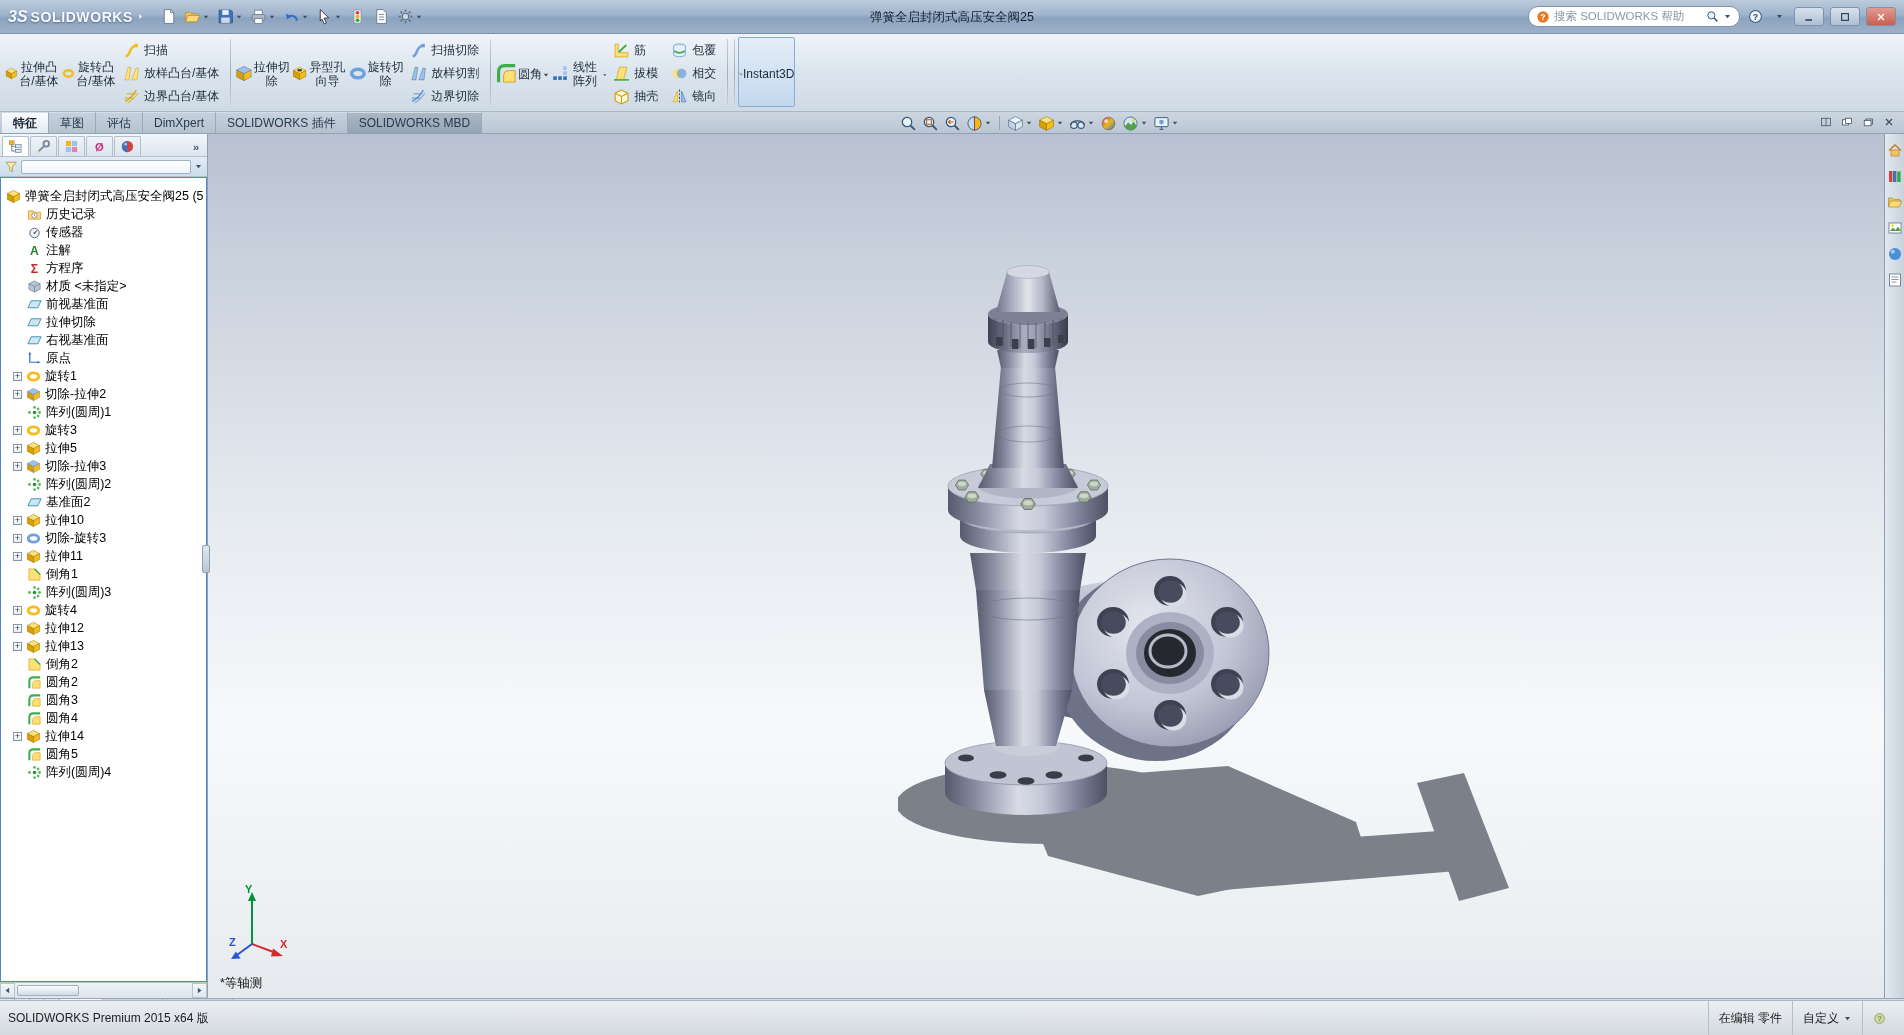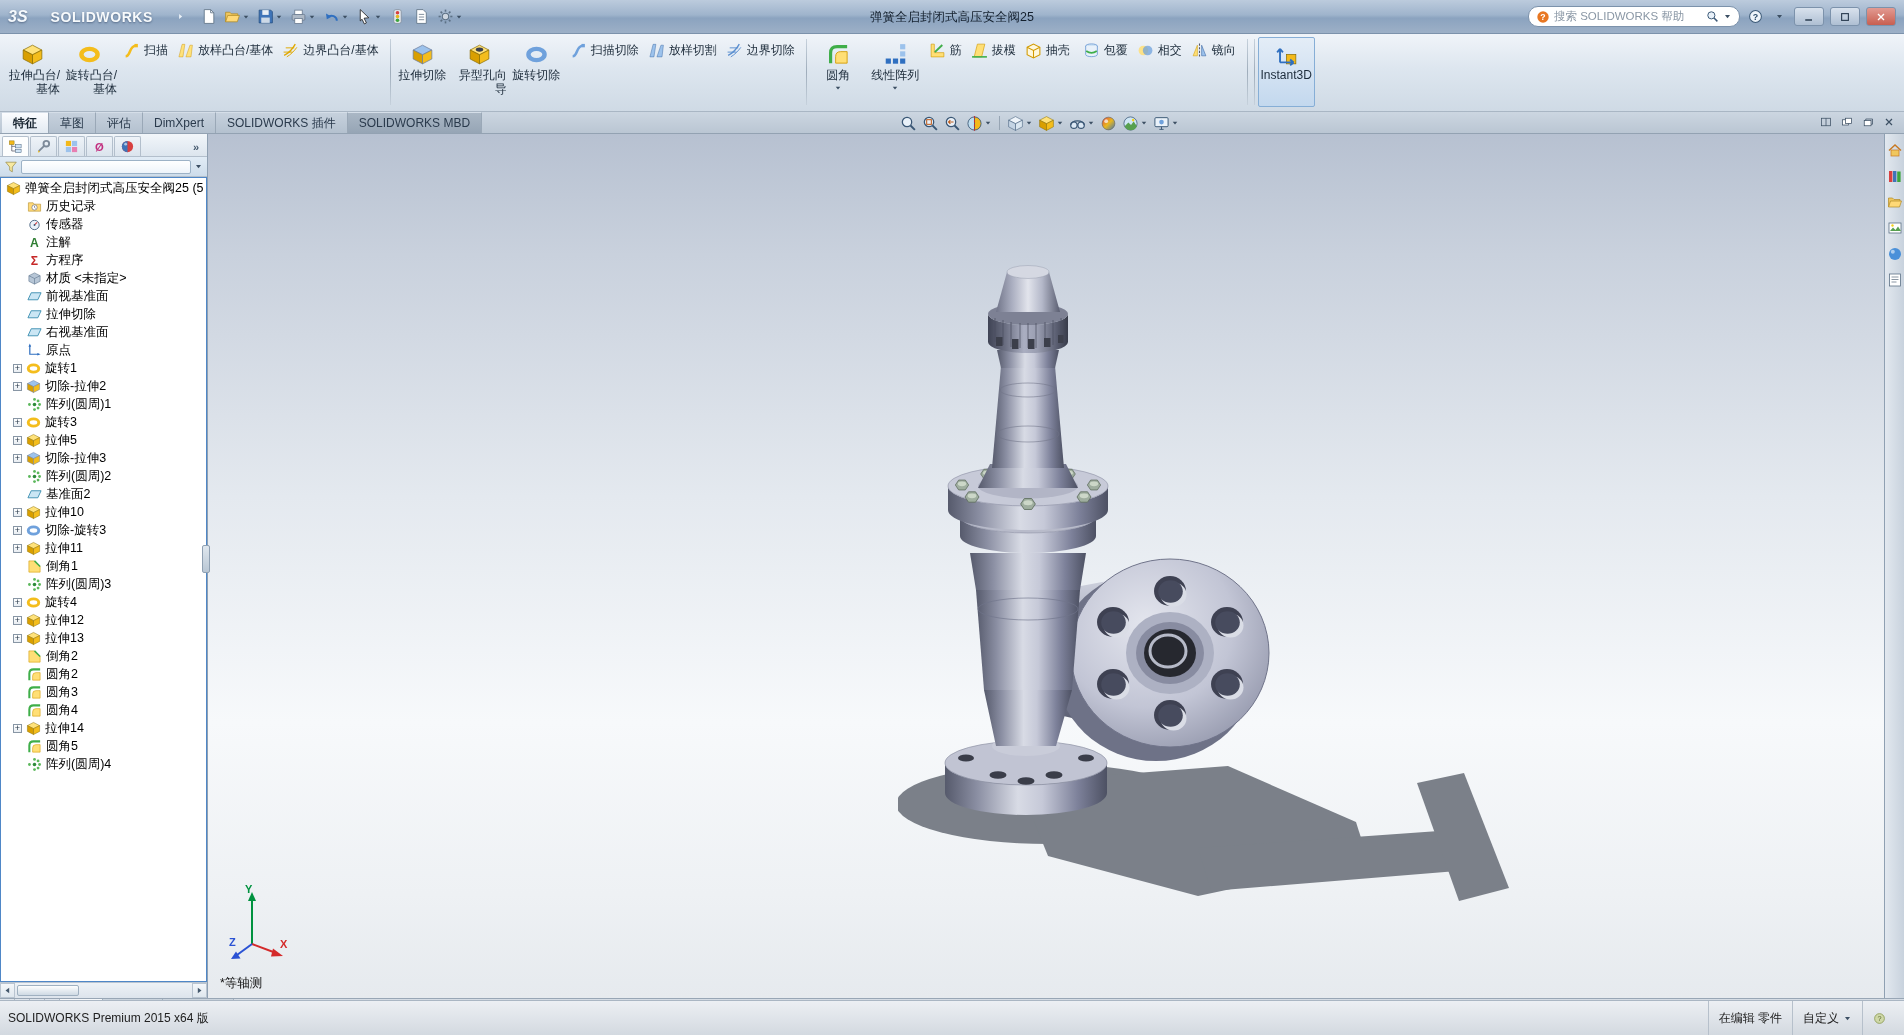--- a/index.html
+++ b/index.html
@@ -1,21 +1,21 @@
 <!DOCTYPE html>
 <html><head>
 <meta charset="utf-8">
 <style>
 *{margin:0;padding:0;box-sizing:border-box;font-family:"Liberation Sans","DejaVu Sans",sans-serif}
 html,body{width:1904px;height:1035px;overflow:hidden}
 body{position:relative;background:#cfd6de;font-size:12px;color:#1a2634}
 svg{display:block}
 
 #titlebar{position:absolute;top:0;left:0;right:0;height:34px;background:linear-gradient(180deg,#bccbdd 0%,#9fb4cc 45%,#8ba3bf 55%,#9db0c7 100%);border-bottom:1px solid #7c92ab;display:flex;align-items:center;padding:0 8px;z-index:30}
-.logo{display:flex;align-items:center;gap:23px;margin-right:12px}
+.logo{display:flex;align-items:center;gap:3px;margin-right:12px}
 .ds3{font-size:16px;font-weight:bold;font-style:italic;color:#f4f8fc;text-shadow:0 1px 2px rgba(30,50,80,.5)}
 .swlogo{font-size:14px;font-weight:bold;letter-spacing:.6px;color:#f7fafc;text-shadow:0 1px 2px rgba(30,50,80,.5)}
 .logo-caret{width:9px;height:9px}
 .qat{display:flex;align-items:center;gap:1px}
 .qbtn{display:flex;align-items:center;height:24px;padding:0 3px;border-radius:3px}
 .qic{width:17px;height:17px;display:block}
 .qcaret{width:8px;height:8px;margin-left:1px}
 .doc-title{position:absolute;left:50%;top:0;height:34px;display:flex;align-items:center;transform:translateX(-50%);font-size:12.5px;color:#14202e;white-space:nowrap}
 .tb-right{margin-left:auto;display:flex;align-items:center;gap:6px}
 .searchbox{width:212px;height:21px;background:#fff;border:1px solid #7c92ab;border-radius:10px;display:flex;align-items:center;padding:0 7px;gap:4px}
@@ -25,25 +25,25 @@
 .scaret{width:9px;height:9px}
 .tbbtn{min-width:18px;height:20px;display:flex;align-items:center;justify-content:center}
 .hlpic{width:15px;height:15px}
 .winbtn{width:30px;height:19px;display:flex;align-items:center;justify-content:center;border:1px solid #7c92ab;border-radius:3px;background:linear-gradient(#d9e2ed,#aebfd3)}
 .winbtn.close{background:linear-gradient(#e29a92,#c85f50)}
 .wic{width:12px;height:12px;display:block}
 
 #ribbon{position:absolute;top:34px;left:0;right:0;height:78px;background:linear-gradient(180deg,#f0f4f9 0%,#dde6ef 45%,#cfdae5 100%);border-bottom:1px solid #a9b6c4;display:flex;align-items:stretch;padding:2px 2px 3px 4px;z-index:20}
 .rsep{width:1px;background:linear-gradient(#c6d1dc,#9fadbb,#c6d1dc);margin:3px 3px}
 .rgroup{display:flex;align-items:stretch}
-.rbig{width:57px;margin:1px 0;display:flex;flex-direction:column;align-items:center;padding-top:5px;border:1px solid transparent;border-radius:2px;text-align:right;font-size:12px;line-height:13.5px;color:#1c2b3a}
+.rbig{width:57px;margin:1px 0;display:flex;flex-direction:row;align-items:center;padding-top:5px;border:1px solid transparent;border-radius:2px;text-align:center;font-size:12px;line-height:13.5px;color:#1c2b3a}
 .rbig.on{background:linear-gradient(#e4edf7,#c3d8ee);border-color:#86aed6}
 .rbig .ric{width:23px;height:23px;margin-bottom:3px}
 .rcaret{width:8px;height:8px;margin-top:1px}
-.rstack{display:flex;flex-direction:row;justify-content:flex-start;padding:3px 2px 0 2px}
+.rstack{display:flex;flex-direction:column;justify-content:flex-start;padding:3px 2px 0 2px}
 .rsmall{height:23px;display:flex;align-items:center;gap:4px;padding:0 6px 0 3px;border-radius:2px;font-size:12px;color:#1c2b3a;white-space:nowrap}
 .rsmall .ric{width:17px;height:17px;flex:0 0 17px}
 
 #tabstrip{position:absolute;top:112px;left:0;right:0;height:22px;background:linear-gradient(#ccd6e1,#bac6d3);border-bottom:1px solid #93a2b2;display:flex;align-items:stretch;padding-left:2px;z-index:10}
 #tabs{display:flex;align-items:stretch}
 .ctab{display:flex;align-items:center;padding:0 11px;font-size:12px;color:#2a3a4c;background:linear-gradient(#c6d1dd,#b4c1cf);border-right:1px solid #9aa8b7;border-top:1px solid #d5dee8}
 .ctab.active{background:linear-gradient(#fbfcfe,#e2eaf2);font-weight:bold;color:#16232f}
 .ctab.dark{background:linear-gradient(#aab7c5,#96a5b5)}
 #headsup{position:absolute;left:898px;top:113px;height:20px;display:flex;align-items:center;gap:1px;z-index:15}
 .hbtn{display:flex;align-items:center;height:20px;padding:0 2px;border-radius:2px}
@@ -56,21 +56,21 @@
 #leftpanel{position:absolute;top:134px;left:0;width:208px;bottom:37px;background:#e6ecf3;border-right:1px solid #8fa0b2;display:flex;flex-direction:column;z-index:5}
 #paneltabs{height:23px;flex:0 0 23px;display:flex;align-items:flex-end;background:linear-gradient(#f2f6fa,#dce5ee);padding:2px 2px 0 2px;border-bottom:1px solid #b3bfcc}
 .ptab{width:27px;height:20px;display:flex;align-items:center;justify-content:center;background:linear-gradient(#eef3f8,#dbe4ed);border:1px solid #b3bfcc;border-bottom:none;border-radius:2px 2px 0 0;margin-right:1px}
 .ptab.active{background:#fdfefe}
 .pic{width:15px;height:15px}
 .pmore{margin-left:auto;padding:0 6px 3px 0;color:#44586c;font-weight:bold;font-size:11px}
 #filterrow{height:20px;flex:0 0 20px;background:linear-gradient(#e1ecf6,#cddcea);display:flex;align-items:center;padding:0 4px;gap:3px;border-bottom:1px solid #b3bfcc}
 .fic{width:14px;height:14px}
 .fbox{flex:1;height:14px;border:1px solid #9db2c6;background:linear-gradient(#ffffff,#eef4fa);border-radius:2px}
 .fcaret{width:9px;height:9px}
-#tree{flex:1;background:#fff;border:1px solid #4f87c7;position:relative;overflow:hidden;padding-top:1px}
+#tree{flex:1;background:#fff;border:1px solid #4f87c7;position:relative;overflow:hidden;padding-top:9px}
 .trow{height:18px;display:flex;align-items:center;white-space:nowrap;font-size:12.5px;color:#000}
 .trow.root{padding-left:5px}
 .texp{flex:0 0 9px;width:9px;height:9px;margin:0 4px 0 12px;border:1px solid #8896a5;background:linear-gradient(#fff,#e8edf2);display:flex;align-items:center;justify-content:center;font-size:9px;line-height:1;color:#2a3a4c}
 .tspace{flex:0 0 26px}
 .tico{flex:0 0 15px;width:15px;height:15px;margin-right:4px}
 #panelscroll{flex:0 0 15px;background:linear-gradient(#eef2f6,#dde4ec);border-top:1px solid #b9c4d0;display:flex;align-items:center}
 .parrow{width:15px;height:15px;display:flex;align-items:center;justify-content:center;background:linear-gradient(#f4f7fa,#dfe7ee);border:1px solid #b9c4d0}
 .parrow .wic{width:9px;height:9px}
 .pthumb{width:62px;height:11px;margin:0 2px;background:linear-gradient(#fdfefe,#cfdae4);border:1px solid #9fb0c0;border-radius:2px}
 #splitgrip{position:absolute;left:202px;top:545px;width:8px;height:28px;background:linear-gradient(#dfe7ee,#b8c6d4);border:1px solid #8fa0b2;border-radius:2px;z-index:25}

